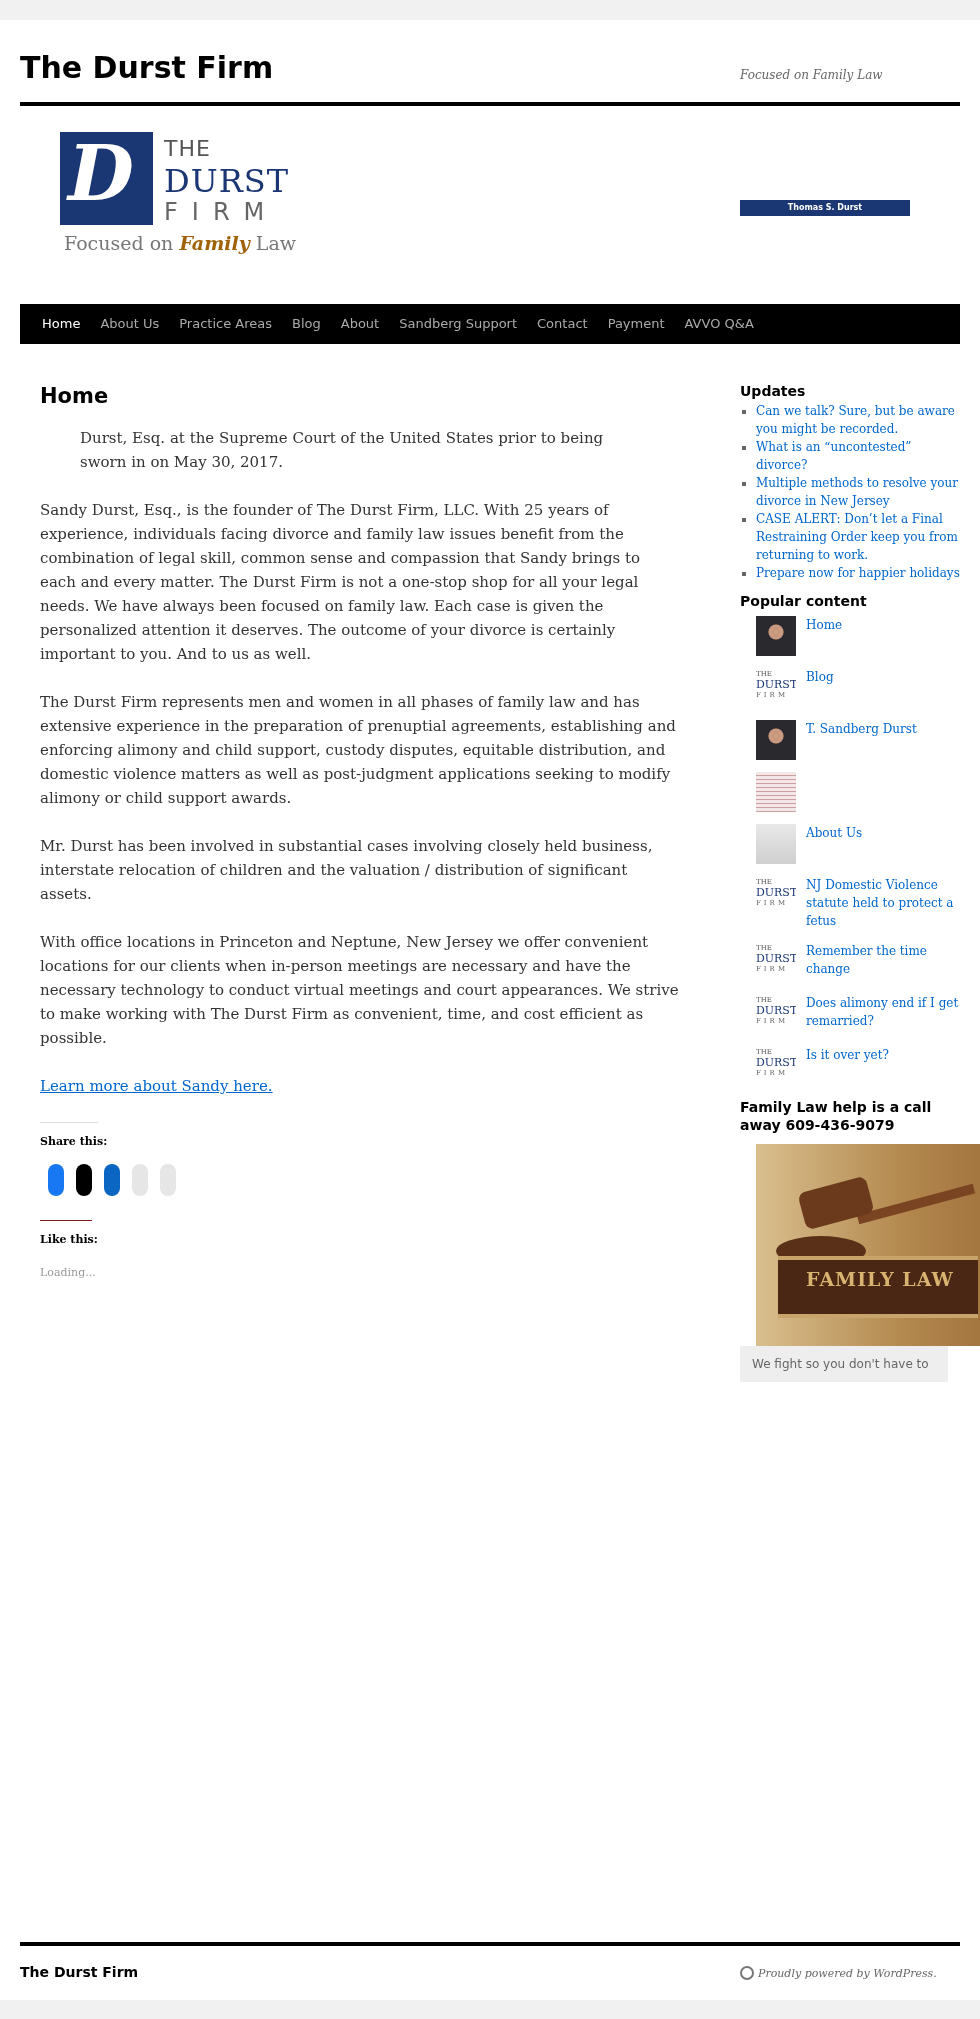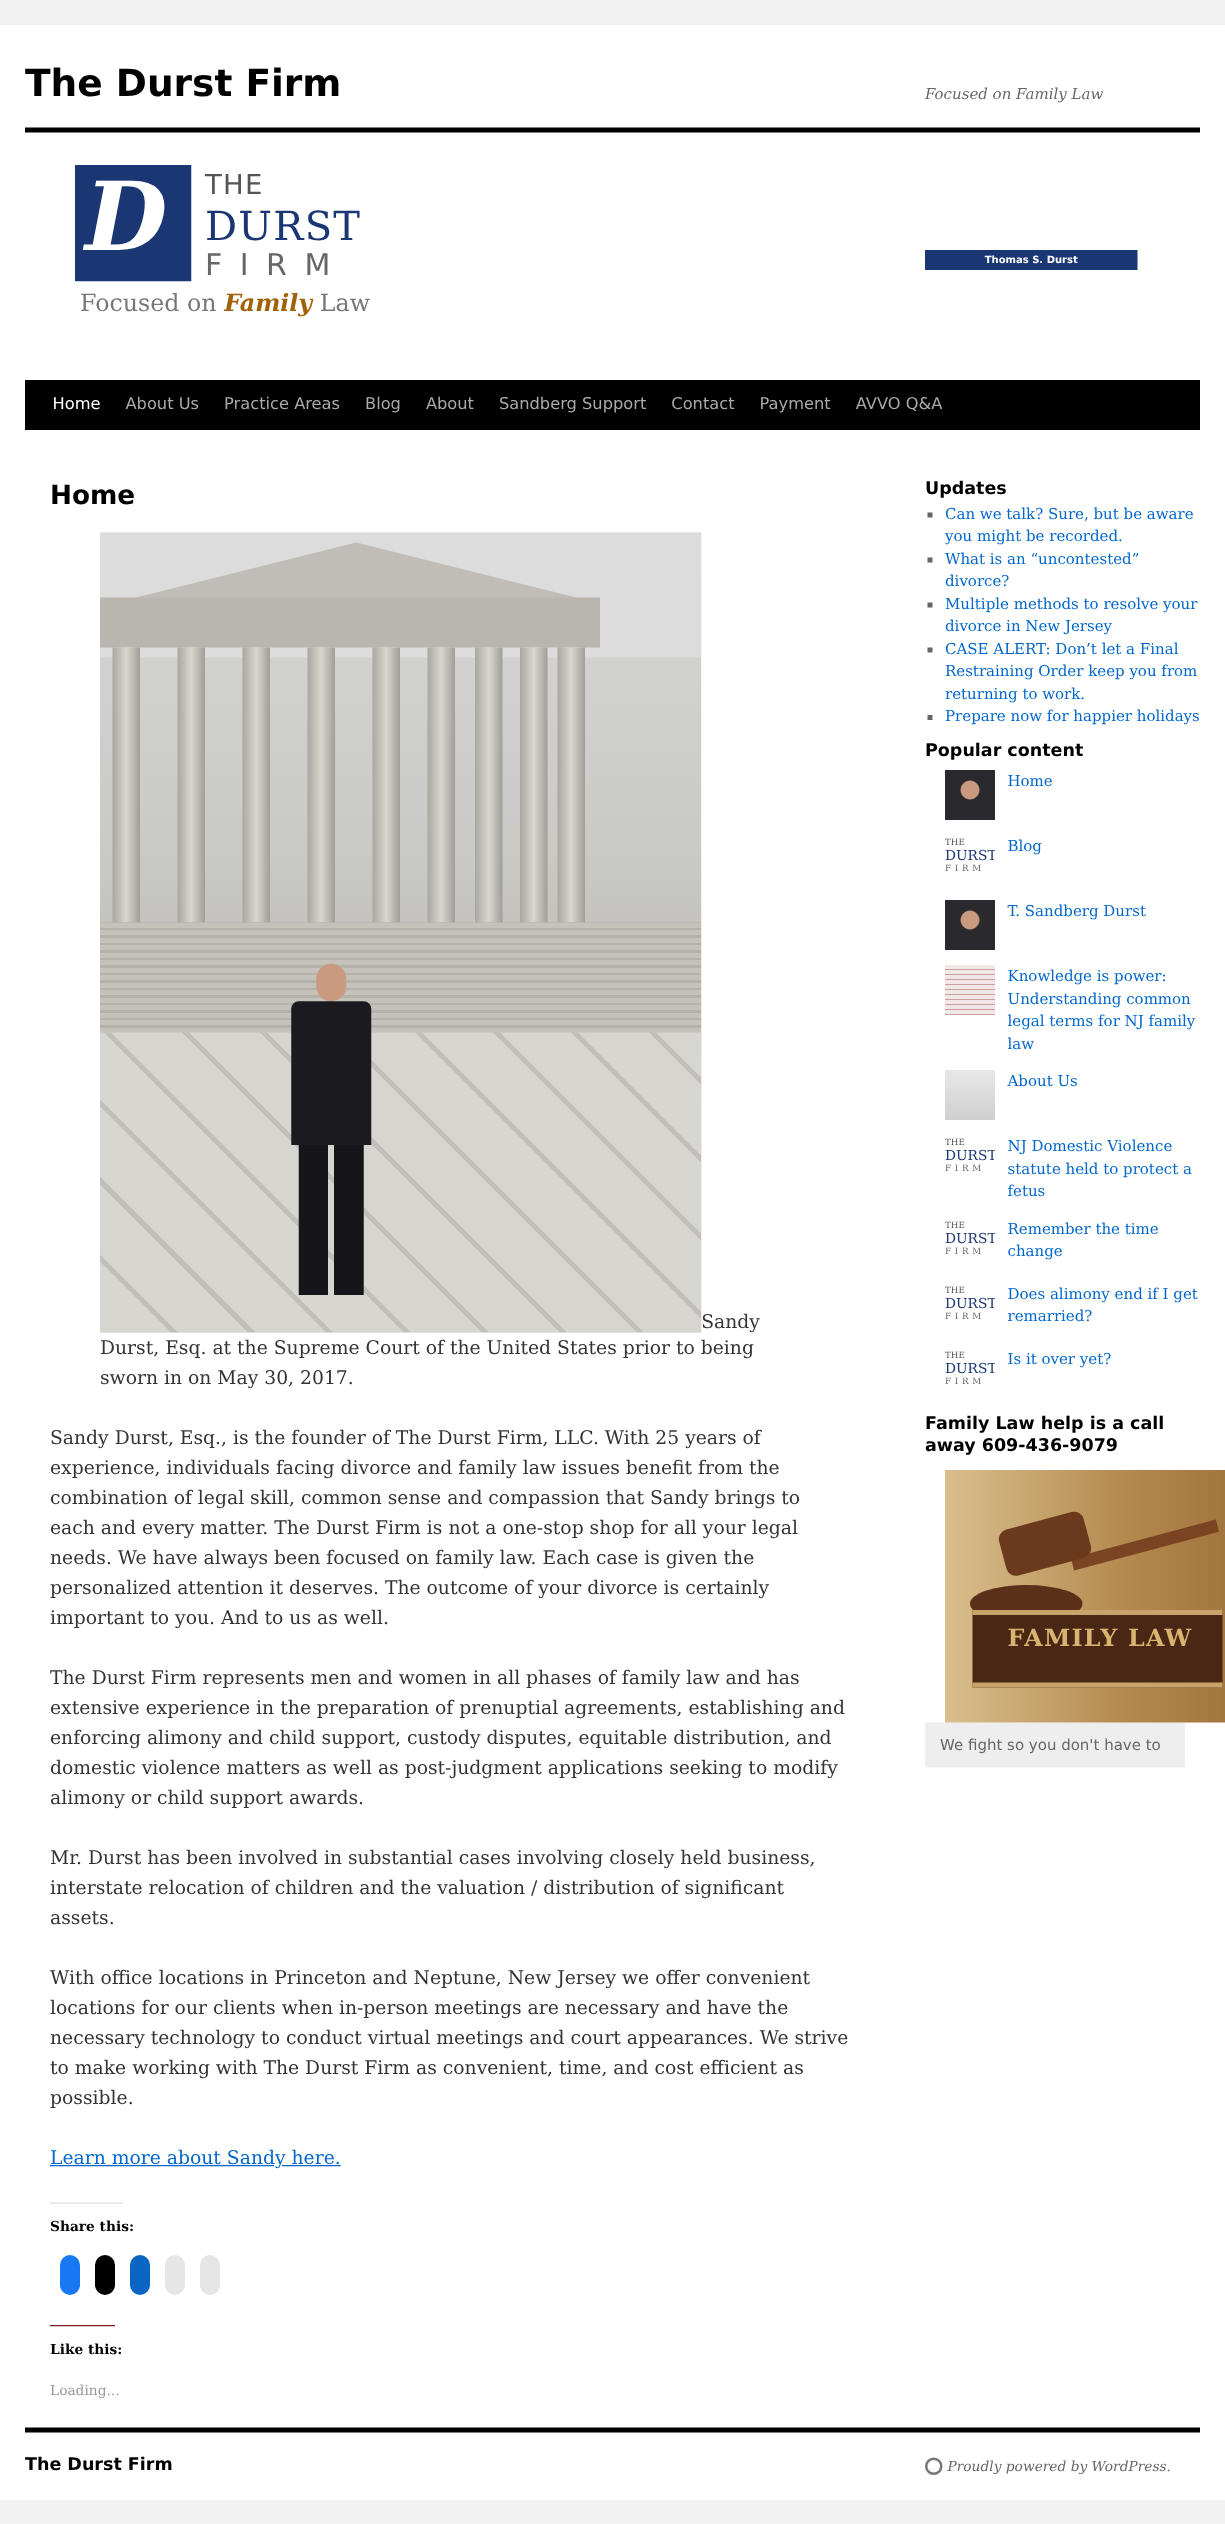--- a/index.html
+++ b/index.html
@@ -119,43 +119,20 @@
     <a class="nav-item" href="#">Sandberg Support</a>
     <a class="nav-item" href="#">Contact</a>
     <a class="nav-item" href="#">Payment</a>
     <a class="nav-item" href="#">AVVO Q&amp;A</a>
   </nav>
 
   <div id="main">
     <div id="content">
       <h1 class="page-title">Home</h1>
 
-      <div class="figure">
-        <div class="photo">
-          <div class="sky"></div>
-          <div class="pediment"></div>
-          <div class="entab"></div>
-          <div class="col" style="left:10px"></div>
-          <div class="col" style="left:62px"></div>
-          <div class="col" style="left:114px"></div>
-          <div class="col" style="left:166px"></div>
-          <div class="col" style="left:218px"></div>
-          <div class="col" style="left:262px"></div>
-          <div class="col" style="left:300px"></div>
-          <div class="col" style="left:336px"></div>
-          <div class="col" style="left:366px"></div>
-          <div class="stairs"></div>
-          <div class="plaza"></div>
-          <div class="man">
-            <div class="man-head"></div>
-            <div class="man-body"></div>
-            <div class="man-legs"></div>
-          </div>
-        </div><span class="caption-inline">Sandy</span>
-      </div>
       <div class="caption">Durst, Esq. at the Supreme Court of the United States prior to being sworn in on May 30, 2017.</div>
 
       <p class="body">Sandy Durst, Esq., is the founder of The Durst Firm, LLC. With 25 years of experience, individuals facing divorce and family law issues benefit from the combination of legal skill, common sense and compassion that Sandy brings to each and every matter. The Durst Firm is not a one-stop shop for all your legal needs.  We have always been focused on family law.  Each case is given the personalized attention it deserves.  The outcome of your divorce is certainly important to you.  And to us as well.</p>
       <p class="body">The Durst Firm represents men and women in all phases of family law and has extensive experience in the preparation of prenuptial agreements, establishing and enforcing alimony and child support, custody disputes, equitable distribution, and domestic violence matters as well as post-judgment applications seeking to modify alimony or child support awards.</p>
       <p class="body">Mr. Durst has been involved in substantial cases involving closely held business, interstate relocation of children and the valuation / distribution of significant assets.</p>
       <p class="body">With office locations in Princeton and Neptune, New Jersey we offer convenient locations for our clients when in-person meetings are necessary and have the necessary technology to conduct virtual meetings and court appearances. We strive to make working with The Durst Firm as convenient, time, and cost efficient as possible.</p>
       <p class="body"><a class="link" href="#">Learn more about Sandy here.</a></p>
 
       <div class="share-head">Share this:</div>
       <div class="share-row">
@@ -193,21 +170,20 @@
               <span style="left:0;top:23px;font-size:7px;color:#666;letter-spacing:3px">FIRM</span>
             </div>
           <a class="pop-link" href="#">Blog</a>
         </div>
         <div class="pop-item">
           <div class="pop-thumb photo-t"></div>
           <a class="pop-link" href="#">T. Sandberg Durst</a>
         </div>
         <div class="pop-item">
           <div class="pop-thumb doc-t"></div>
-          <a class="pop-link" href="#">Knowledge is power: Understanding common legal terms for NJ family law</a>
         </div>
         <div class="pop-item">
           <div class="pop-thumb build-t"></div>
           <a class="pop-link" href="#">About Us</a>
         </div>
         <div class="pop-item">
           <div class="pop-thumb logo-t">
               <span style="left:0;top:2px;font-size:7px;color:#555">THE</span>
               <span style="left:0;top:10px;font-size:11px">DURST</span>
               <span style="left:0;top:23px;font-size:7px;color:#666;letter-spacing:3px">FIRM</span>

